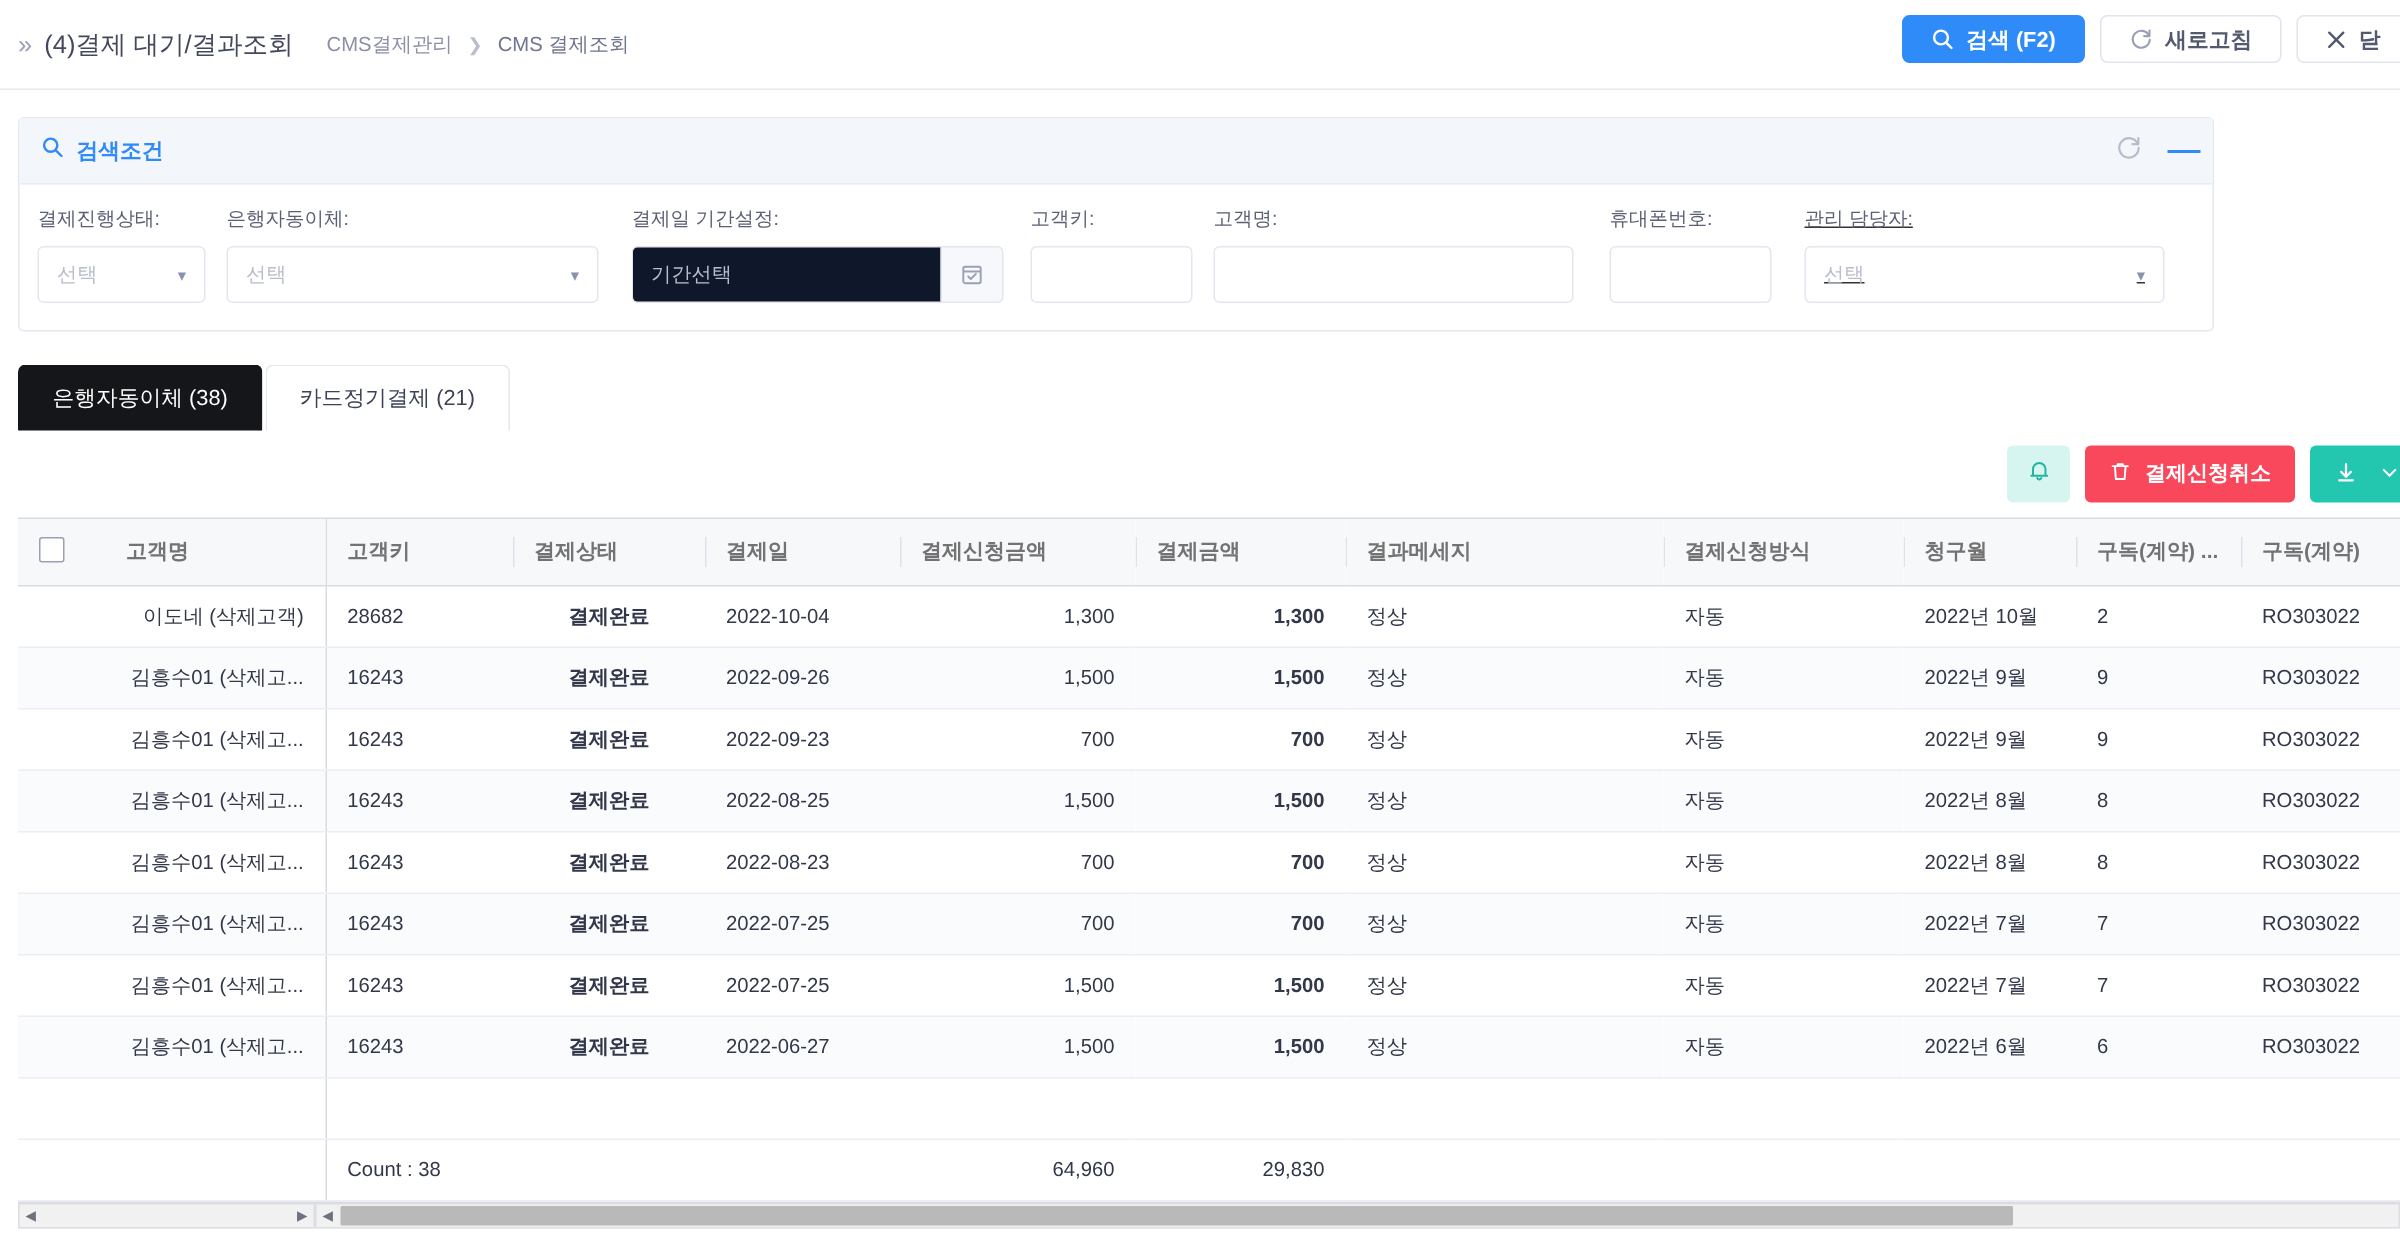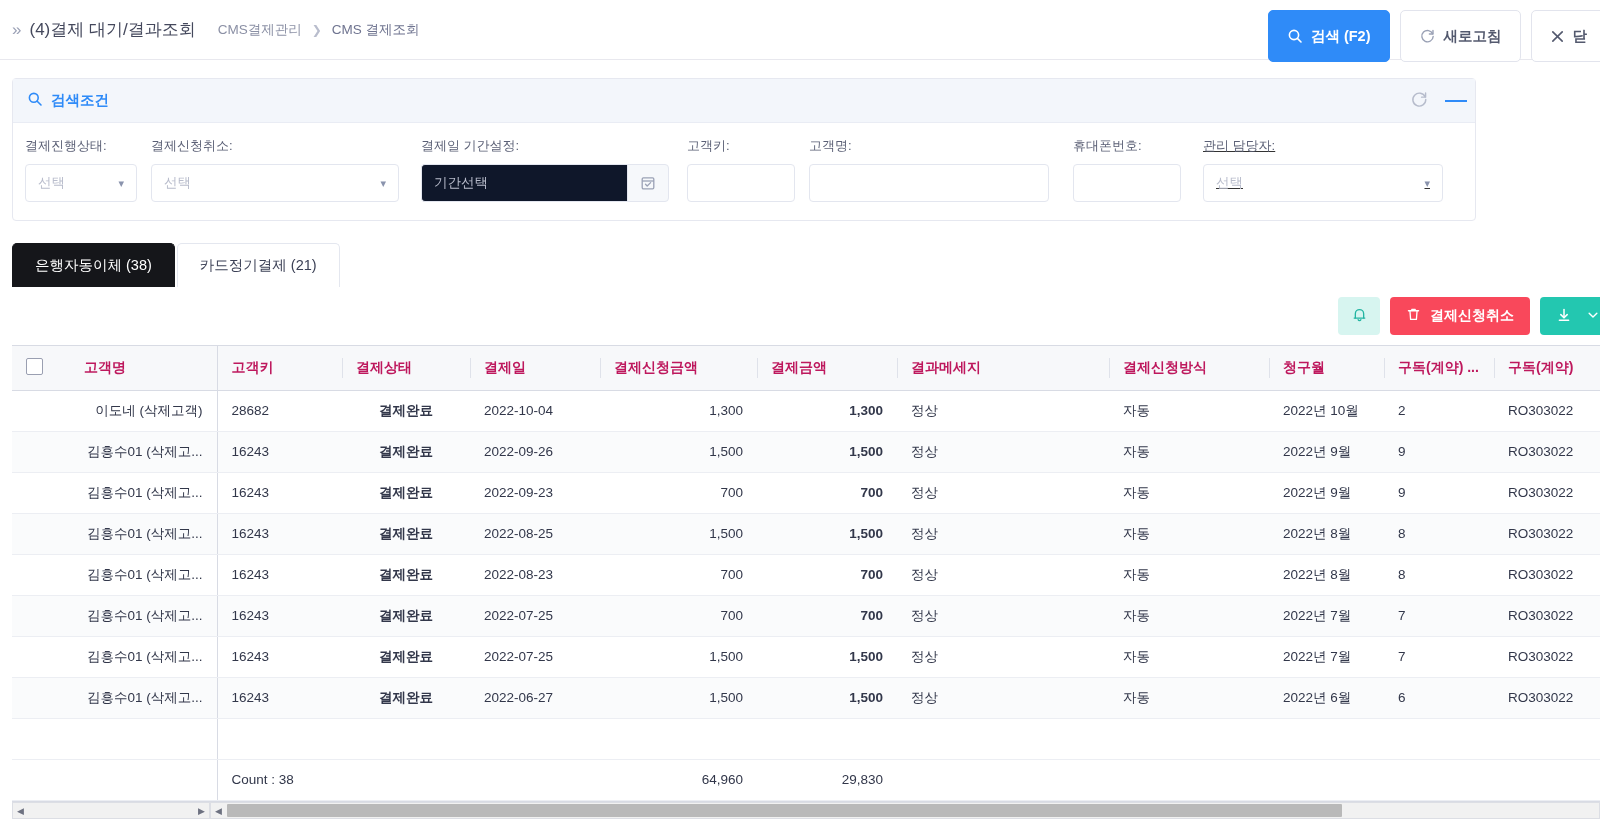--- a/index.html
+++ b/index.html
@@ -21,21 +21,21 @@
   }
   .chev-double { color:#9aa0b5; font-size:17px; padding:0 8px 0 4px; line-height:1; }
   .page-title { font-size: 17px; color:#44485c; font-weight: 400; white-space: nowrap; }
   .crumbs { display:flex; align-items:center; margin-left:22px; gap:10px;text-align:center; }
   .crumb { font-size:13.5px; color:#8b90a5; white-space:nowrap; }
   .crumb.current { color:#6f7490; }
   .crumb-sep { color:#b9bdcd; font-size:12px; }
   .topbar-actions { position:absolute; right:-6px; top:10px; display:flex; gap:10px; align-items:center; }
   .btn {
     display:inline-flex; align-items:center; gap:8px;
-    height:52px; padding:0 18px; border-radius:5px;
+    height:32px; padding:0 18px; border-radius:5px;
     font-size:14.5px; font-weight:600; cursor:pointer; white-space:nowrap;
     border:1px solid #e2e4ed; background:#fff; color:#53596e;
   }
   .btn-primary { background:#2f8bf8; border-color:#2f8bf8; color:#fff; }
   .btn svg { display:block; }
 
   
   .search-panel {
     margin: 18px 12px 0 12px;
     border: 1px solid #e6e8f0; border-radius: 4px;
@@ -104,21 +104,21 @@
     cursor:pointer; border:none; white-space:nowrap;
   }
 
   
   .grid-wrap {
     margin-left:12px; width:1588px; border-top:1px solid #d8dbe4;
     border-bottom:1px solid #d8dbe4; background:#fff; position:relative;
   }
   table.grid { border-collapse:collapse; width:1588px; table-layout:fixed; }
   table.grid th {
-    height:44px; background:#f7f8fa; font-size:14px; font-weight:700; color:#be185d;
+    height:44px; background:#f7f8fa; font-size:14px; font-weight:700; color:#737373;
     text-align:left; padding:0 14px; border-bottom:1px solid #d8dbe4;
     position:relative; white-space:nowrap; overflow:hidden;
   }
   table.grid th.sep::before {
     content:""; position:absolute; left:0; top:12px; bottom:12px; width:1px; background:#dfe2ea;
   }
   table.grid th.hard-sep { border-left:1px solid #d8dbe4; }
   table.grid td {
     height:41px; font-size:13.5px; color:#32374a; padding:0 14px;
     border-bottom:1px solid #eceef3; white-space:nowrap; overflow:hidden;
@@ -222,21 +222,21 @@
 
       <div class="field">
         <span class="field-label">결제진행상태:</span>
         <div class="control w-select-sm">
           <span>선택</span>
           <span class="caret">▾</span>
         </div>
       </div>
 
       <div class="field" style="margin-right:22px;">
-        <span class="field-label">결제신청취소:</span>
+        <span class="field-label">은행자동이체:</span>
         <div class="control w-select-md">
           <span>선택</span>
           <span class="caret">▾</span>
         </div>
       </div>
 
       <div class="field" style="margin-right:18px;">
         <span class="field-label">결제일 기간설정:</span>
         <div class="daterange">
           <div class="inp">

